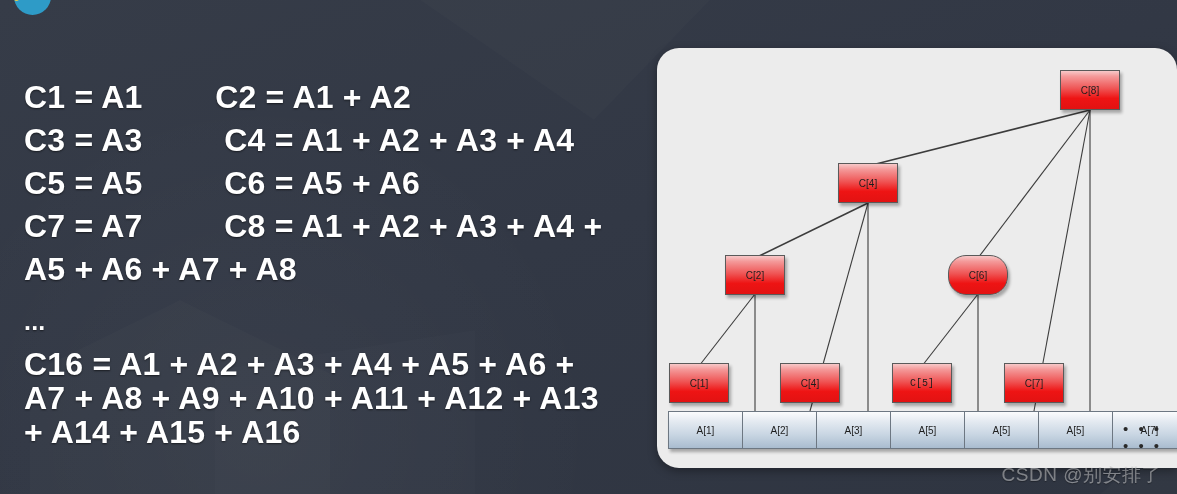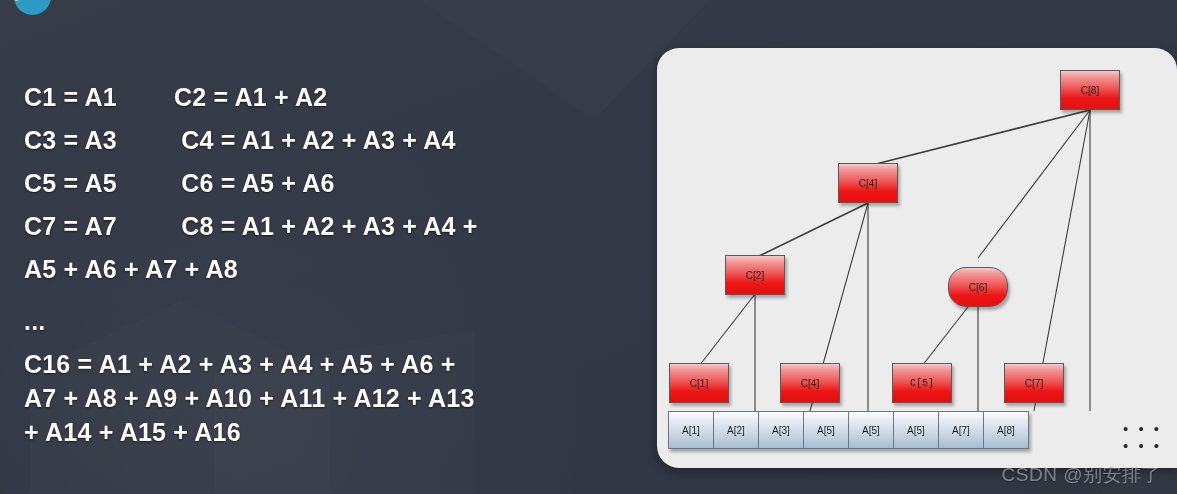--- a/index.html
+++ b/index.html
@@ -65,21 +65,21 @@
 
   
   .formulas {
     position: absolute;
     left: 24px; top: 76px;
     width: 604px;
   }
   .frow {
     display: block;
     color: #ffffff;
-    font-size: 25px;
+    font-size: 32px;
     font-weight: bold;
     line-height: 43px;
     white-space: pre;
     text-shadow: 0 1px 2px rgba(0,0,0,0.55);
     letter-spacing: 0.2px;
   }
   .frow.wrap { white-space: pre-wrap; }
   .frow.ellipsis {
     font-size: 25px;
     line-height: 44px;
@@ -126,21 +126,21 @@
   
   .arow {
     position: absolute;
     left: 11px; top: 363px;
     height: 38px;
     display: flex;
     box-shadow: 2px 3px 3px rgba(0,0,0,0.30);
     z-index: 3;
   }
   .acell {
-    width: 46px; height: 38px;
+    width: 75px; height: 38px;
     border: 1px solid #6d7782;
     margin-left: -1px;
     background: linear-gradient(to bottom,
         #fbfcfd 0%, #e4eaf1 26%, #c9d6e3 62%, #a9bccf 100%);
     display: flex;
     align-items: center;
     justify-content: center;
     color: #1d1d1d;
     font-size: 10px;
   }
@@ -224,21 +224,21 @@
 
           <path d="M321 246 L265 318"></path>
 
           <path d="M321 246 L321 363"></path>
         </g>
       </svg>
 
       <div class="cnode" style="left:403px; top:22px;">C[8]</div>
       <div class="cnode" style="left:181px; top:115px;">C[4]</div>
       <div class="cnode" style="left:68px;  top:207px;">C[2]</div>
-      <div class="cnode" style="left:291px; top:219px;border-radius:18px;">C[6]</div>
+      <div class="cnode" style="left:291px; top:207px;border-radius:18px;">C[6]</div>
       <div class="cnode" style="left:12px;  top:315px;">C[1]</div>
       <div class="cnode" style="left:123px; top:315px;">C[4]</div>
       <div class="cnode" style="left:235px; top:315px;font-family:Liberation Mono, monospace;">C[5]</div>
       <div class="cnode" style="left:347px; top:315px;">C[7]</div>
 
       <div class="arow">
         <div class="acell">A[1]</div>
         <div class="acell">A[2]</div>
         <div class="acell">A[3]</div>
         <div class="acell">A[5]</div>

